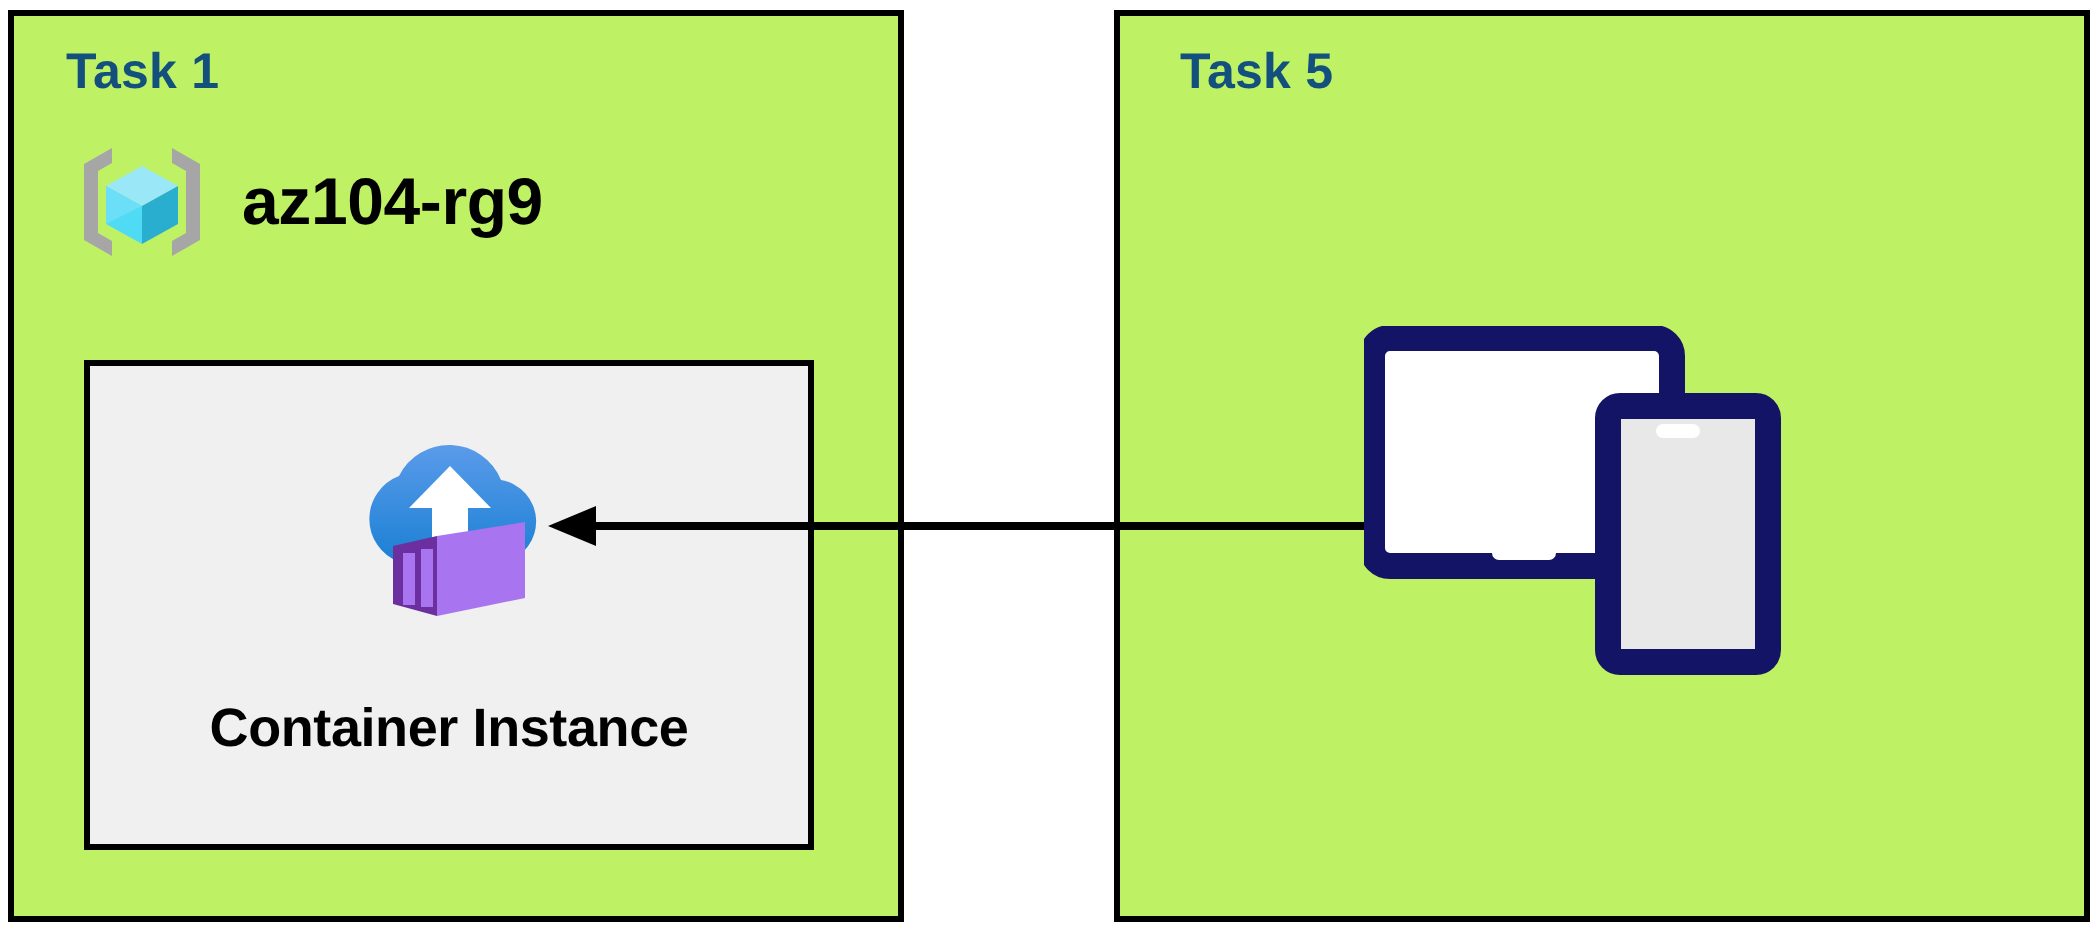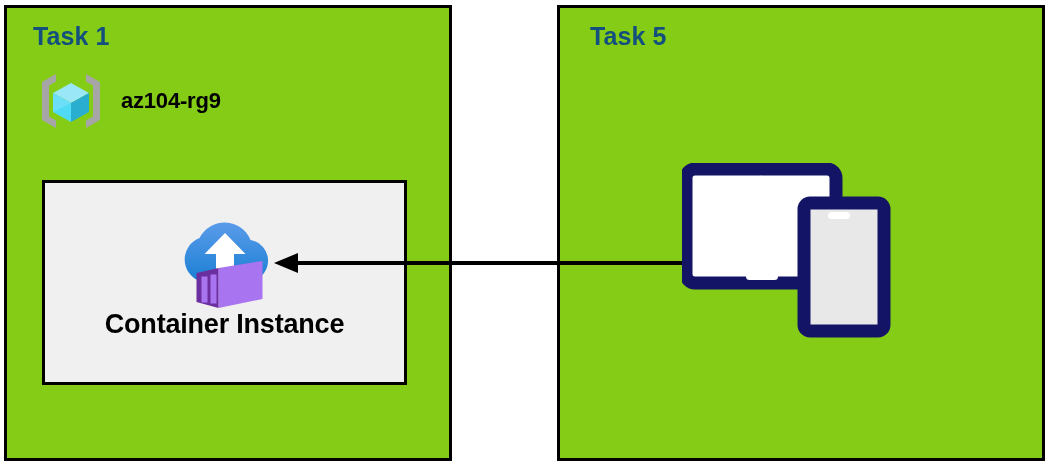--- a/index.html
+++ b/index.html
@@ -14,21 +14,21 @@
     font-family: "Liberation Sans", sans-serif;
     overflow: hidden;
   }
   .canvas {
     position: absolute;
     inset: 0;
   }
   
   .panel {
     position: absolute;
-    background: #84cc16;
+    background: #bef264;
     border: 3px solid #000000;
     box-sizing: border-box;
   }
   #panel-task1 { left: 4px;   top: 5px; width: 448px; height: 456px; }
   #panel-task2 { left: 557px; top: 5px; width: 488px; height: 456px; }
 
   .panel-title {
     position: absolute;
     top: 14px;
     left: 26px;
@@ -43,34 +43,34 @@
   
   .rg-row {
     position: absolute;
     left: 30px;
     top: 62px;
     display: flex;
     align-items: center;
     gap: 16px;
   }
   .rg-label {
-    font-size: 22px;
+    font-size: 33px;
     font-weight: bold;
     color: #000000;
     white-space: nowrap;
     letter-spacing: -0.2px;
   }
 
   
   #resource-box {
     position: absolute;
     left: 35px;
     top: 172px;
     width: 365px;
-    height: 205px;
+    height: 245px;
     background: #f0f0f0;
     border: 3px solid #000000;
     box-sizing: border-box;
   }
   #resource-box .res-icon {
     position: absolute;
     left: 50%;
     top: 22px;
     transform: translateX(-50%);
   }

